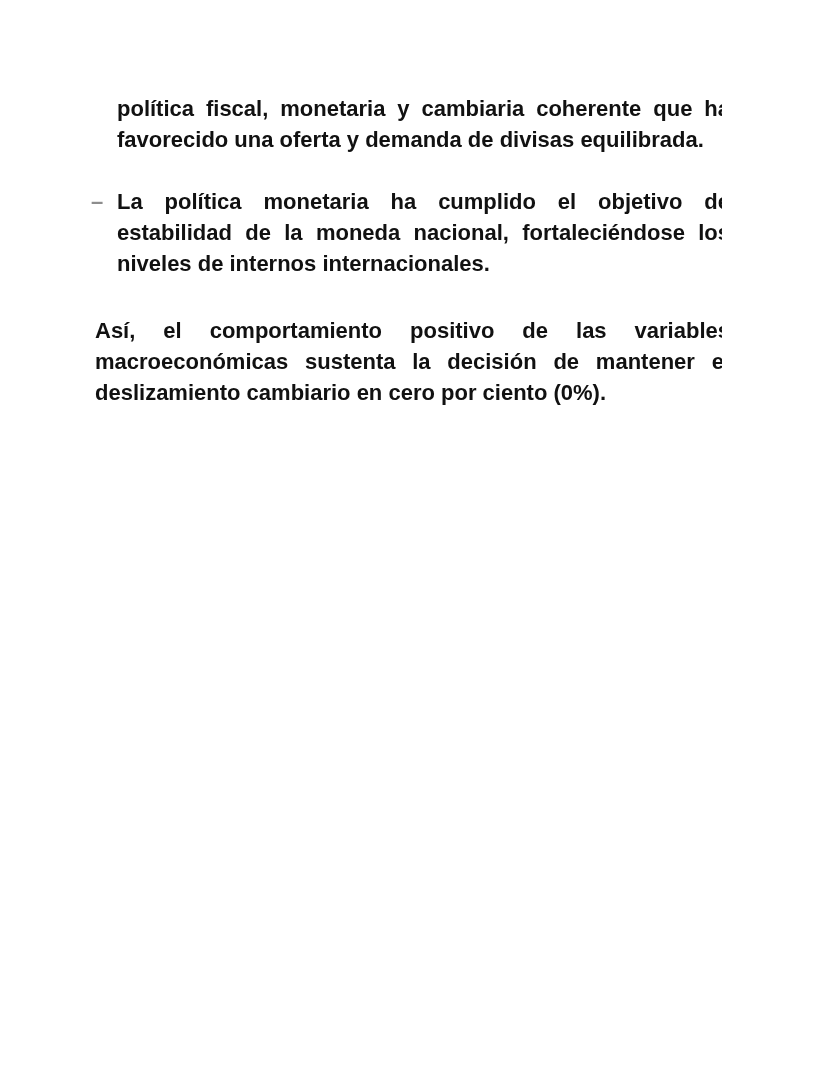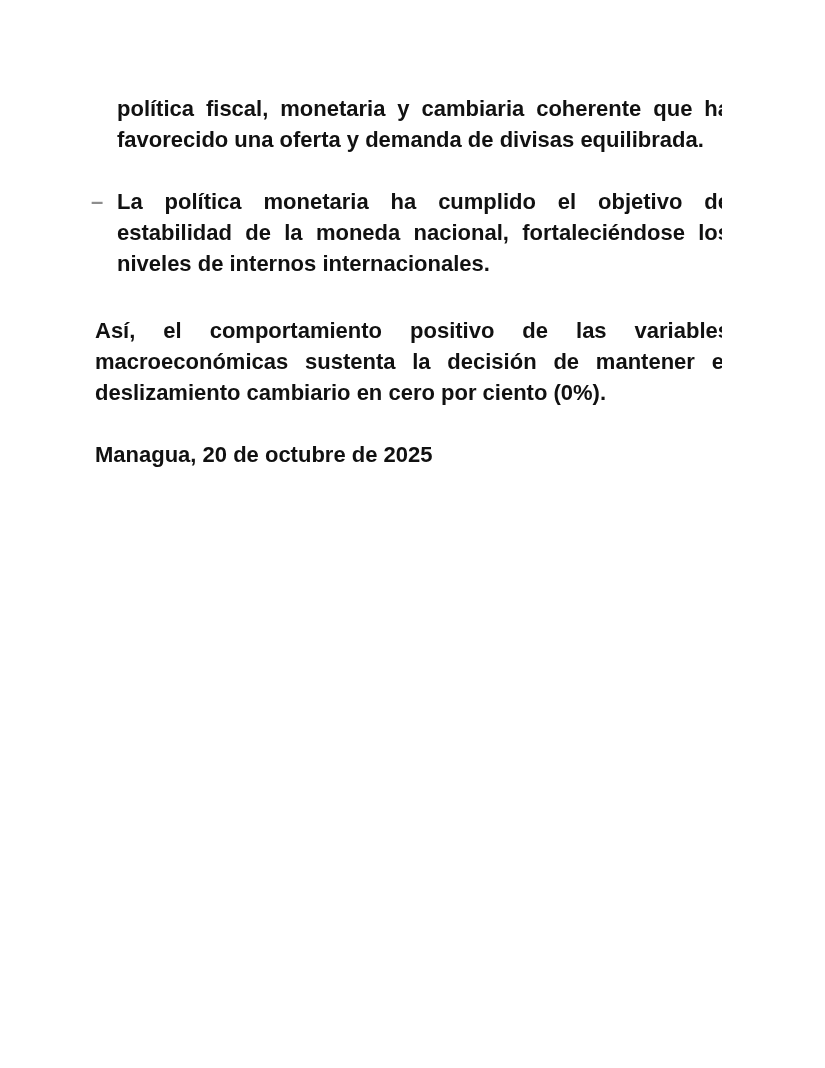--- a/index.html
+++ b/index.html
@@ -62,16 +62,15 @@
     <p class="para indented">política fiscal, monetaria y cambiaria coherente que ha favorecido una oferta y demanda de divisas equilibrada.</p>
 
     <div class="bullet-item">
       <span class="bullet-dash">–</span>
       <p class="para">La política monetaria ha cumplido el objetivo de estabilidad de la moneda nacional, fortaleciéndose los niveles de internos internacionales.</p>
     </div>
 
     <p class="para gap-top">Así, el comportamiento positivo de las variables macroeconómicas sustenta la decisión de mantener el deslizamiento cambiario en cero por ciento (0%).</p>
 
 
-    <p class="dateline">Managua, 20 de octubre de 2025</p>
 
   </div>
 </div>
 
 </body></html>

